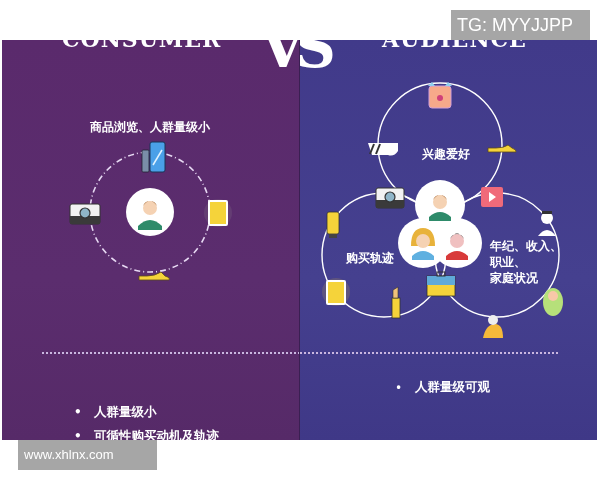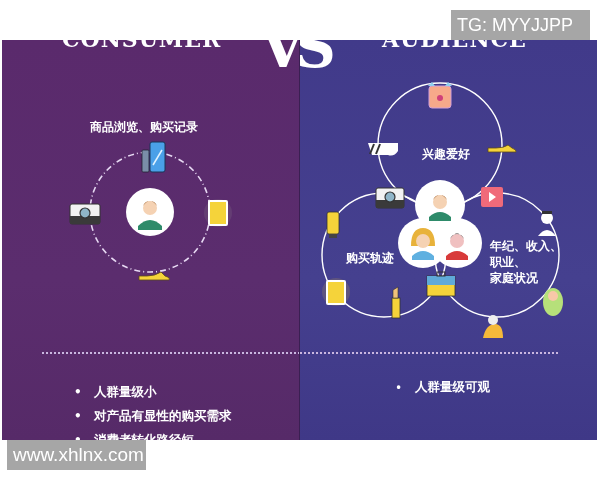--- a/index.html
+++ b/index.html
@@ -18,21 +18,21 @@
   .wm { position:absolute; background:#a6a6a6; color:#fff; font-family:"Liberation Sans", sans-serif; font-size:18px; line-height:30px; padding:0 6px; white-space:nowrap; }
   svg { position:absolute; left:0; top:0; }
 </style>
 </head>
 <body>
 
 <div id="left-panel" class="panel">
   <div class="title-clip" style="left:60px;">CONSUMER</div>
   <div class="vs" style="left:258px;">V</div>
 
-  <div class="caption" style="left:88px; top:79px;">商品浏览、购买记录</div>
+  <div class="caption" style="left:88px; top:79px;">商品浏览、人群量级小</div>
 
   <svg width="298" height="400">
 
     <circle cx="148" cy="172" r="60" fill="none" stroke="#e6d8f2" stroke-width="1.6" stroke-dasharray="6 3 1 3"></circle>
 
     <circle cx="148" cy="172" r="24" fill="#ffffff"></circle>
 
     <g>
       <path d="M136 186 q12 -12 24 0 v4 h-24z" fill="#2e8b6a"></path>
       <circle cx="148" cy="168" r="7" fill="#f5d2b3"></circle>
@@ -57,23 +57,23 @@
       <circle cx="83" cy="173" r="5" fill="#8fb5c8" stroke="#333" stroke-width="1.2"></circle>
     </g>
 
     <g>
       <path d="M137 236 h8 q8 0 14 -4 l4 4 q6 2 4 4 h-30z" fill="#f5d33a" stroke="#5b4a1a" stroke-width="0.8"></path>
     </g>
   </svg>
 
   <div class="dotline" style="left:40px; width:258px;"></div>
 
-  <ul class="bullets" style="left:72px; top:340px;">
+  <ul class="bullets" style="left:72px; top:360px;">
     <li>人群量级小</li>
-    <li>对产品有显性的购买需求</li>
+    <li>可循性购买动机及轨迹</li>
     <li>消费者转化路径短</li>
   </ul>
 </div>
 
 <div class="divider-line"></div>
 
 <div id="right-panel" class="panel">
   <div class="vs" style="left:-6px;">S</div>
   <div class="title-clip" style="left:82px;">AUDIENCE</div>
 
@@ -168,13 +168,13 @@
   </svg>
 
   <div class="dotline" style="left:0px; width:258px;"></div>
 
   <ul class="bullets" style="left:95px; top:336px;font-family:Liberation Mono, monospace;">
     <li>人群量级可观</li>
   </ul>
 </div>
 
 <div class="wm" style="left:451px; top:10px; width:127px;">TG: MYYJJPP</div>
-<div class="wm" style="left:7px; top:440px; width:127px; font-size:19px;">www.xhlnx.com</div>
+<div class="wm" style="left:18px; top:440px; width:127px; font-size:13px;">www.xhlnx.com</div>
 
 </body></html>

